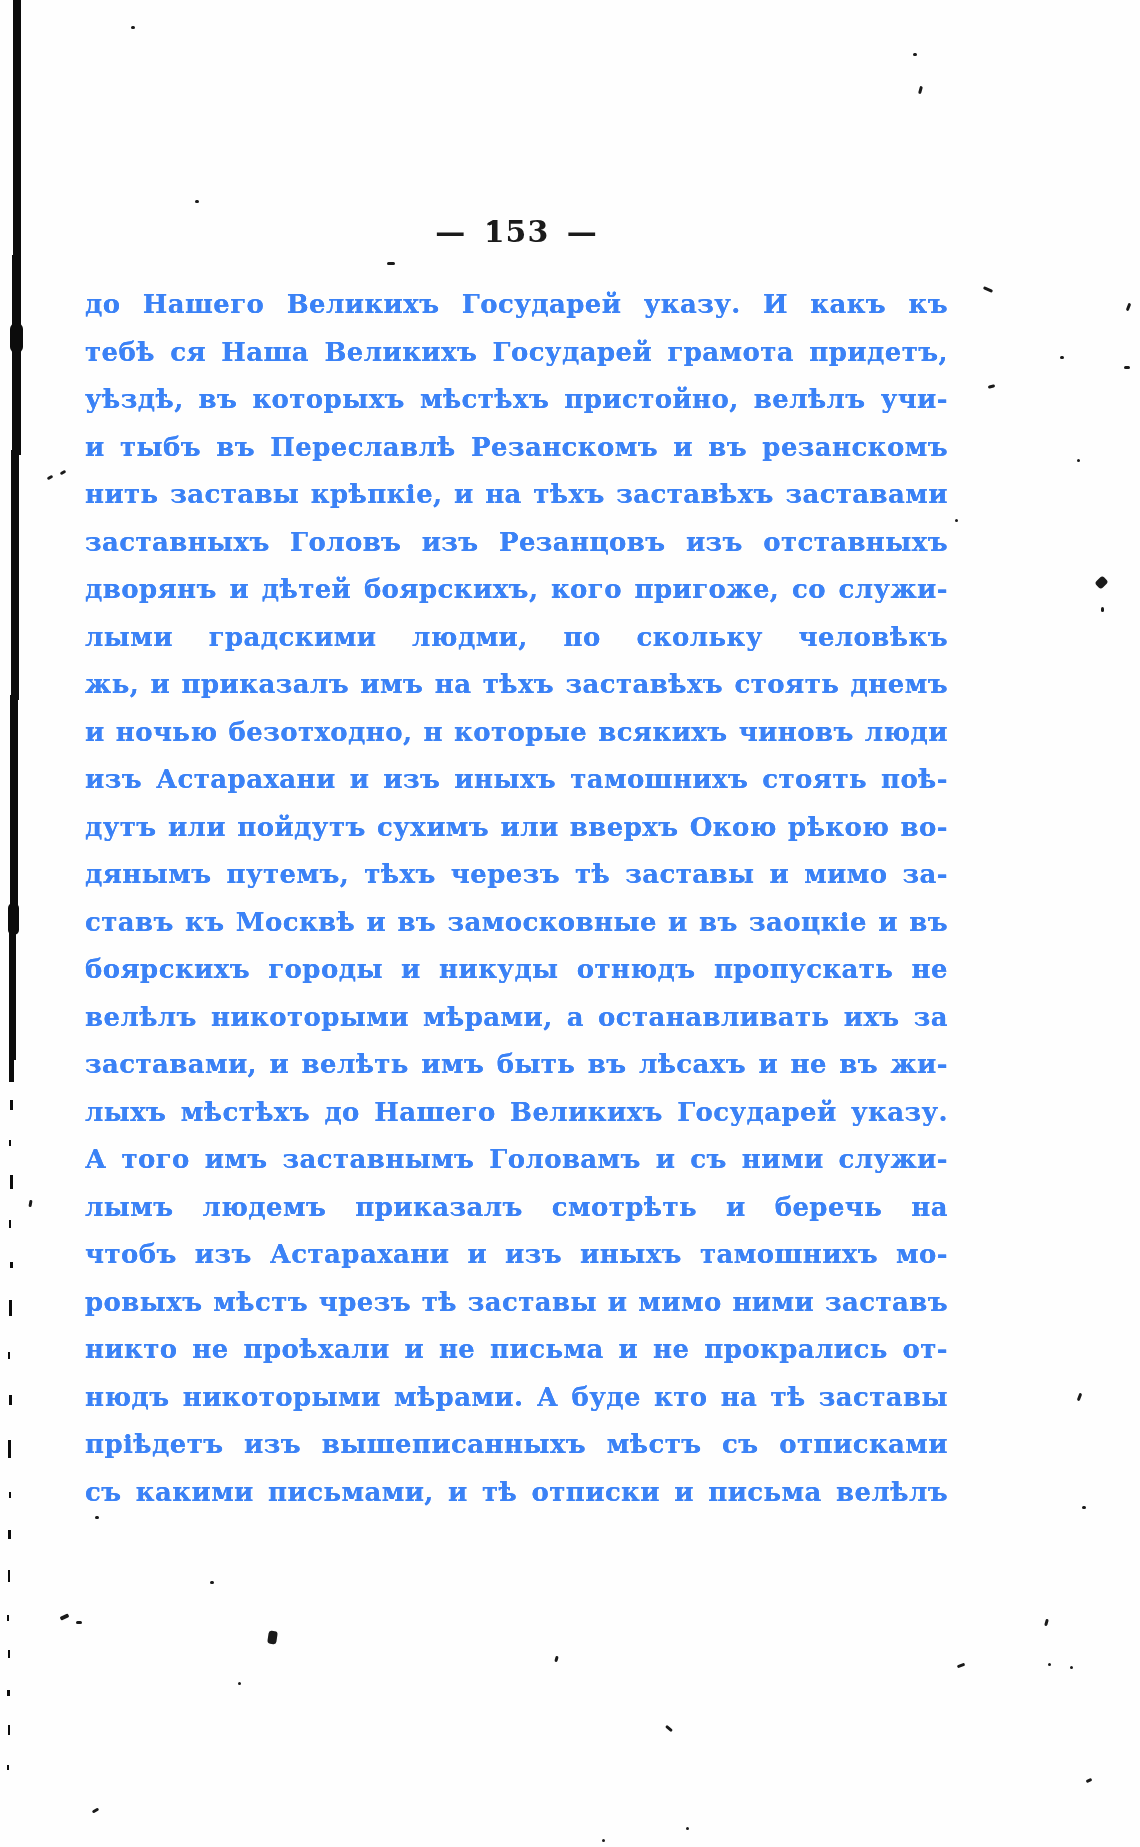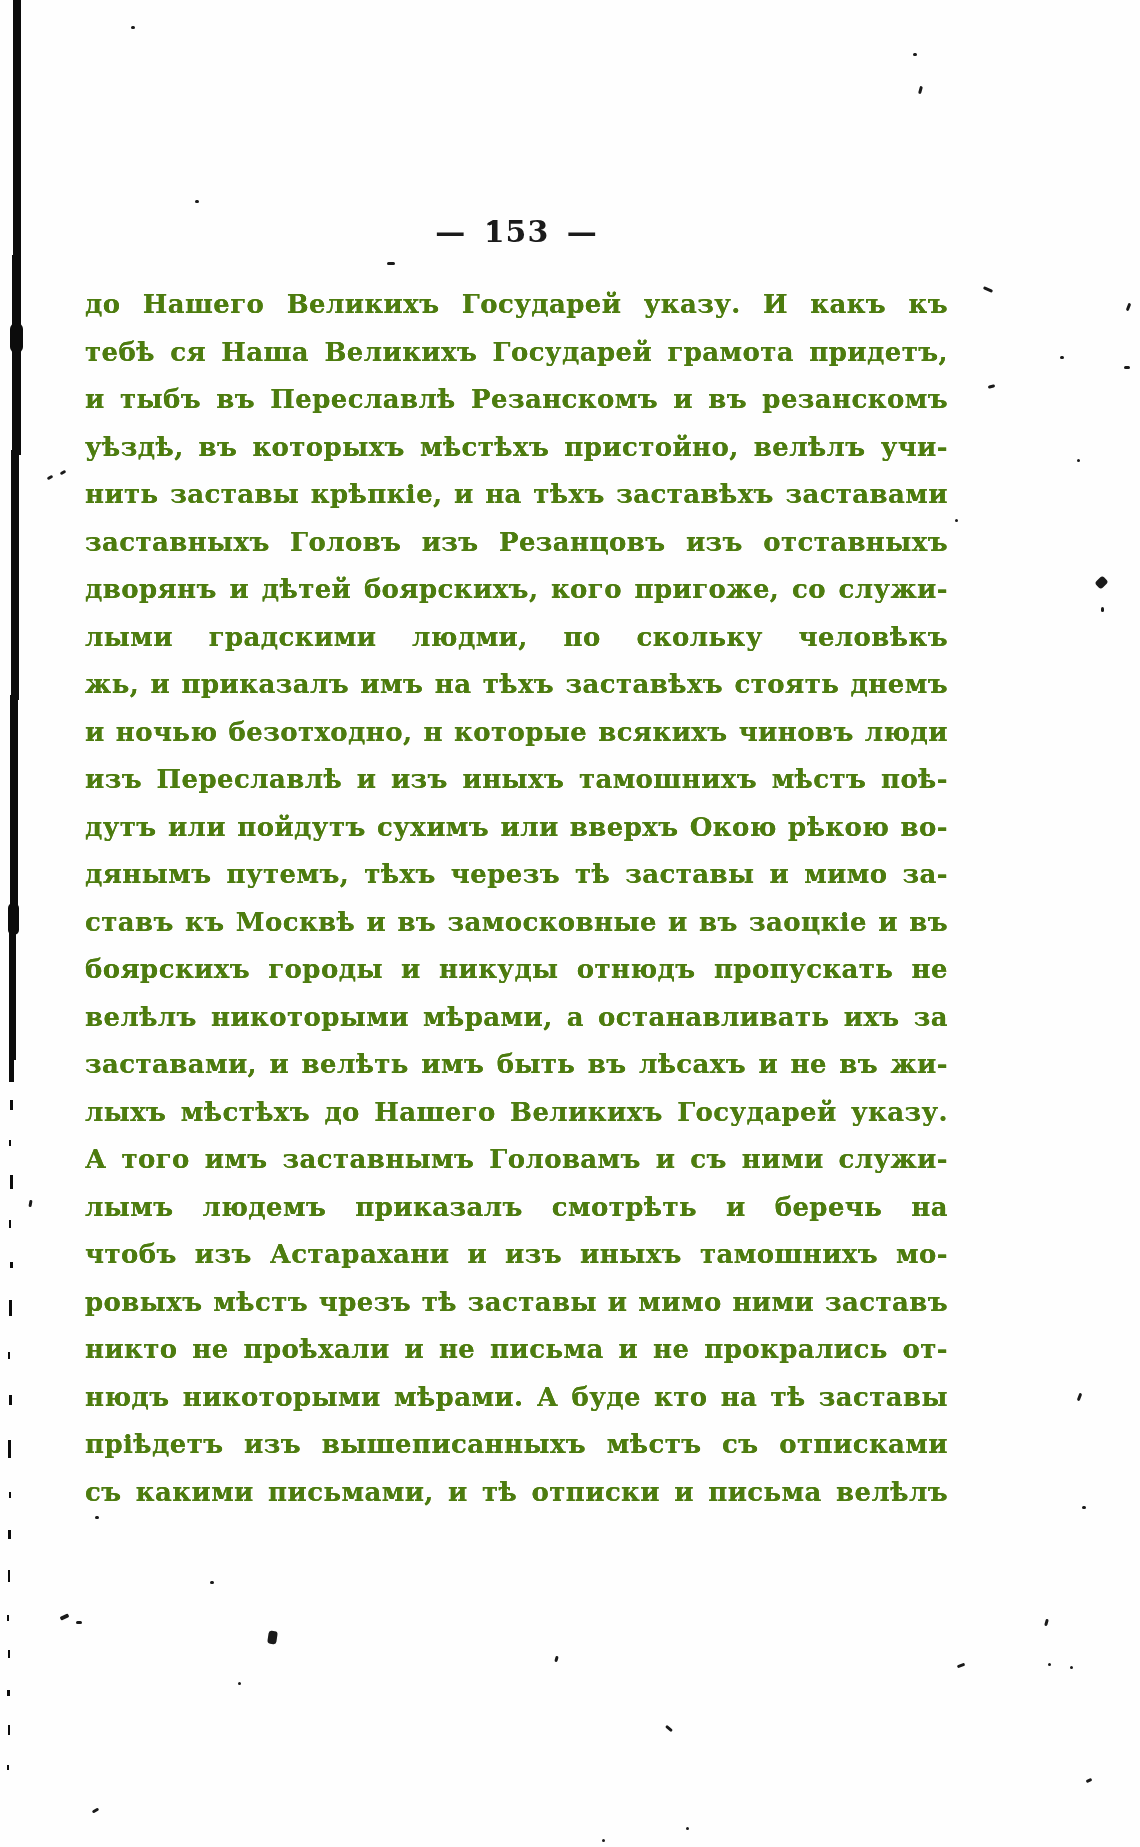--- a/index.html
+++ b/index.html
@@ -26,21 +26,21 @@
     color: #1b1b1b;
   }
   
   .text-block {
     position: absolute;
     top: 281px;
     left: 85px;
     width: 863px;
     font-size: 26px;
     font-weight: bold;
-    color: #4d7c0f;
+    color: #3b82f6;
     text-shadow: 0 0 0.5px currentColor;
   }
   .line {
     height: 47.5px;
     line-height: 47.5px;
     text-align: justify;
     text-align-last: justify;
     overflow: hidden;
     letter-spacing: 0.4px;
   }
@@ -79,29 +79,29 @@
     <div class="bseg" style="left:7px;  top:1690px; width:3px;  height:6px;"></div>
     <div class="bseg" style="left:8px;  top:1725px; width:2px;  height:10px;"></div>
     <div class="bseg" style="left:7px;  top:1765px; width:2px;  height:5px;"></div>
   </div>
 
   <div class="folio">— 153 —</div>
 
   <div class="text-block">
     <div class="line">до Нашего Великихъ Государей указу. И какъ къ</div>
     <div class="line">тебѣ ся Наша Великихъ Государей грамота придетъ,</div>
+    <div class="line">уѣздѣ, въ которыхъ мѣстѣхъ пристойно, велѣлъ учи-</div>
     <div class="line">и тыбъ въ Переславлѣ Резанскомъ и въ резанскомъ</div>
-    <div class="line">уѣздѣ, въ которыхъ мѣстѣхъ пристойно, велѣлъ учи-</div>
     <div class="line">нить заставы крѣпкіе, и на тѣхъ заставѣхъ заставами</div>
     <div class="line">заставныхъ Головъ изъ Резанцовъ изъ отставныхъ</div>
     <div class="line">дворянъ и дѣтей боярскихъ, кого пригоже, со служи-</div>
     <div class="line">лыми градскими людми, по скольку человѣкъ пригоже</div>
     <div class="line">жь, и приказалъ имъ на тѣхъ заставѣхъ стоять днемъ</div>
     <div class="line">и ночью безотходно, н которые всякихъ чиновъ люди</div>
-    <div class="line">изъ Переславлѣ и изъ иныхъ тамошнихъ мѣстъ поѣ-</div>
+    <div class="line">изъ Астарахани и изъ иныхъ тамошнихъ стоять поѣ-</div>
     <div class="line">дутъ или пойдутъ сухимъ или вверхъ Окою рѣкою во-</div>
     <div class="line">дянымъ путемъ, тѣхъ черезъ тѣ заставы и мимо за-</div>
     <div class="line">ставъ къ Москвѣ и въ замосковные и въ заоцкіе и въ</div>
     <div class="line">боярскихъ городы и никуды отнюдъ пропускать не</div>
     <div class="line">велѣлъ никоторыми мѣрами, а останавливать ихъ за</div>
     <div class="line">заставами, и велѣть имъ быть въ лѣсахъ и не въ жи-</div>
     <div class="line">лыхъ мѣстѣхъ до Нашего Великихъ Государей указу.</div>
     <div class="line">А того имъ заставнымъ Головамъ и съ ними служи-</div>
     <div class="line">лымъ людемъ приказалъ смотрѣть и беречь на крѣпко,</div>
     <div class="line">чтобъ изъ Астарахани и изъ иныхъ тамошнихъ мо-</div>

